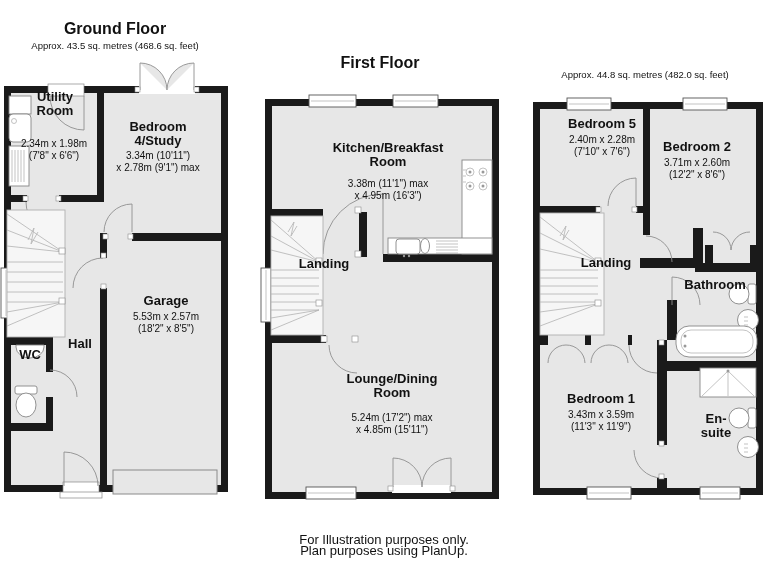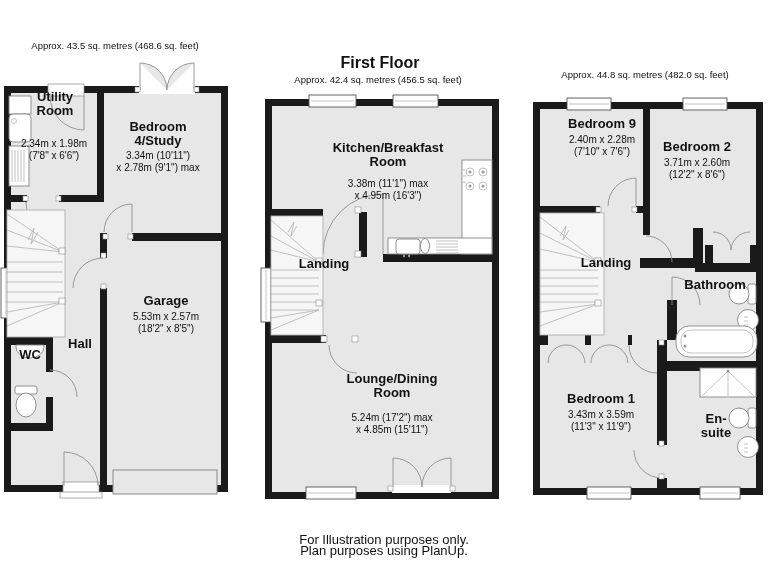--- a/index.html
+++ b/index.html
@@ -270,23 +270,23 @@
         <path class="stl" d="M 540 217 L 598 262 M 540 233 L 598 262 M 540 249 L 598 262"></path>
         <path class="stl" d="M 540 270 H 598 M 540 278 H 598 M 540 286 H 598 M 540 294 H 598 M 540 302 H 598"></path>
         <path class="stl" d="M 540 312 L 598 304 M 540 326 L 598 304"></path>
         <polyline class="stl" points="560,236 566,226 563,240 569,230"></polyline>
         <rect class="jmb" x="595" y="258" width="6" height="6"></rect>
         <rect class="jmb" x="595" y="300" width="6" height="6"></rect>
       </g>
     </g>
   </svg>
 
+  <div class="lbl floor-title" style="left:115px;top:20px">Ground Floor</div>
   <div class="lbl floor-area" style="left:115px;top:40px">Approx. 43.5 sq. metres (468.6 sq. feet)</div>
   <div class="lbl floor-title" style="left:380px;top:54px">First Floor</div>
-  <div class="lbl floor-area" style="left:378px;top:74px">Approx. 42.4 sq. metres (456.5 sq. feet)</div>
   <div class="lbl floor-area" style="left:645px;top:69px">Approx. 44.8 sq. metres (482.0 sq. feet)</div>
 
   <div class="lbl room-name" style="left:55px;top:90px">Utility
 Room</div>
   <div class="lbl room-dims" style="left:54px;top:138px">2.34m x 1.98m
 (7'8" x 6'6")</div>
   <div class="lbl room-name" style="left:158px;top:120px">Bedroom
 4/Study</div>
   <div class="lbl room-dims" style="left:158px;top:150px">3.34m (10'11")
 x 2.78m (9'1") max</div>
@@ -299,21 +299,21 @@
   <div class="lbl room-name" style="left:388px;top:141px">Kitchen/Breakfast
 Room</div>
   <div class="lbl room-dims" style="left:388px;top:178px">3.38m (11'1") max
 x 4.95m (16'3")</div>
   <div class="lbl room-name" style="left:324px;top:257px">Landing</div>
   <div class="lbl room-name" style="left:392px;top:372px">Lounge/Dining
 Room</div>
   <div class="lbl room-dims" style="left:392px;top:412px">5.24m (17'2") max
 x 4.85m (15'11")</div>
 
-  <div class="lbl room-name" style="left:602px;top:117px">Bedroom 9</div>
+  <div class="lbl room-name" style="left:602px;top:117px">Bedroom 5</div>
   <div class="lbl room-dims" style="left:602px;top:134px">2.40m x 2.28m
 (7'10" x 7'6")</div>
   <div class="lbl room-name" style="left:697px;top:140px">Bedroom 2</div>
   <div class="lbl room-dims" style="left:697px;top:157px">3.71m x 2.60m
 (12'2" x 8'6")</div>
   <div class="lbl room-name" style="left:606px;top:256px">Landing</div>
   <div class="lbl room-name" style="left:715px;top:278px">Bathroom</div>
   <div class="lbl room-name" style="left:601px;top:392px">Bedroom 1</div>
   <div class="lbl room-dims" style="left:601px;top:409px">3.43m x 3.59m
 (11'3" x 11'9")</div>

